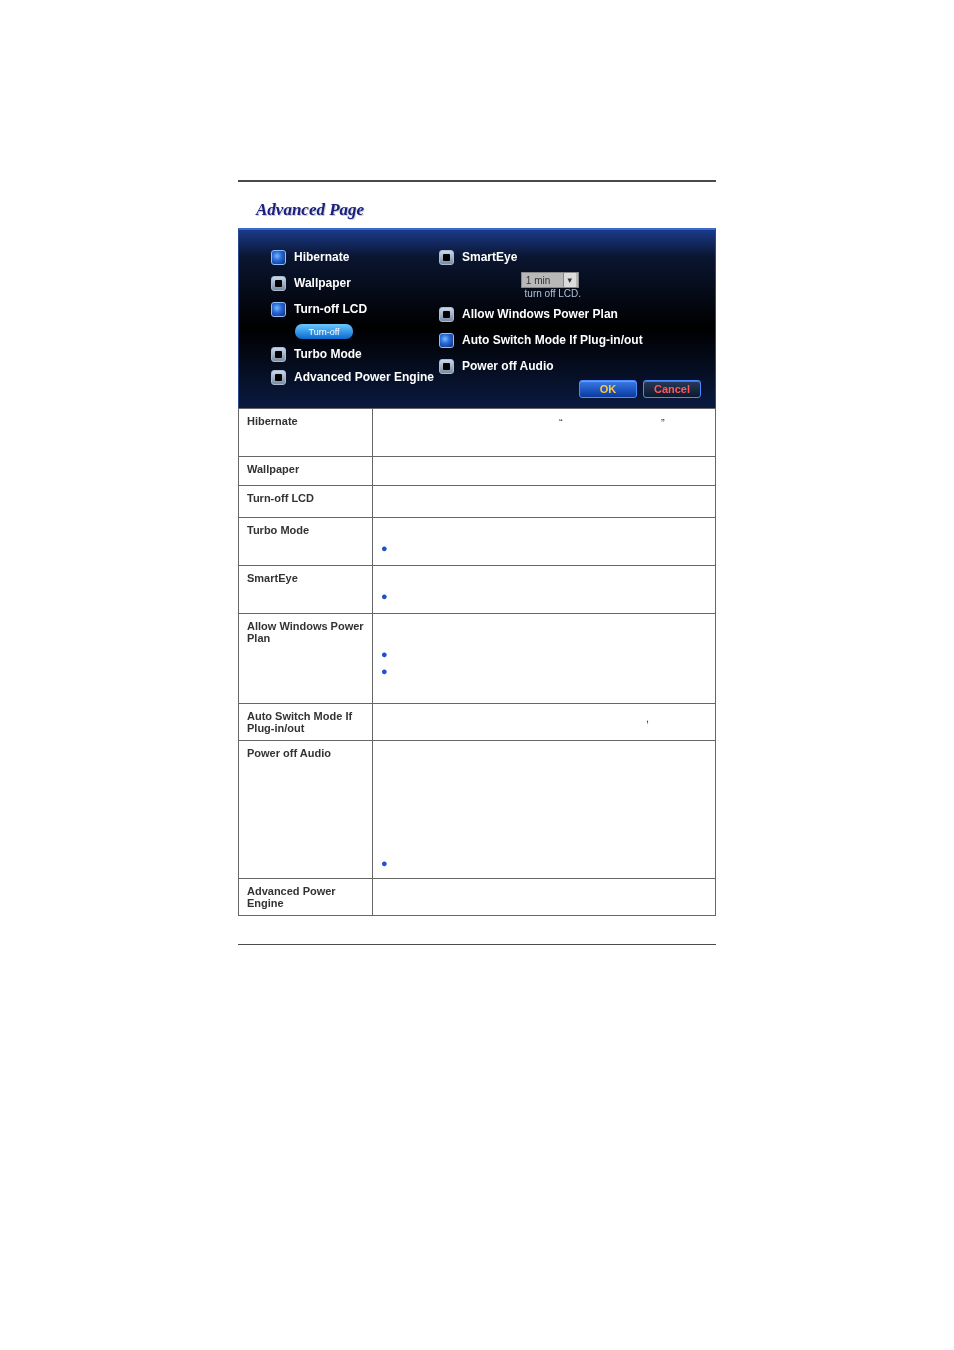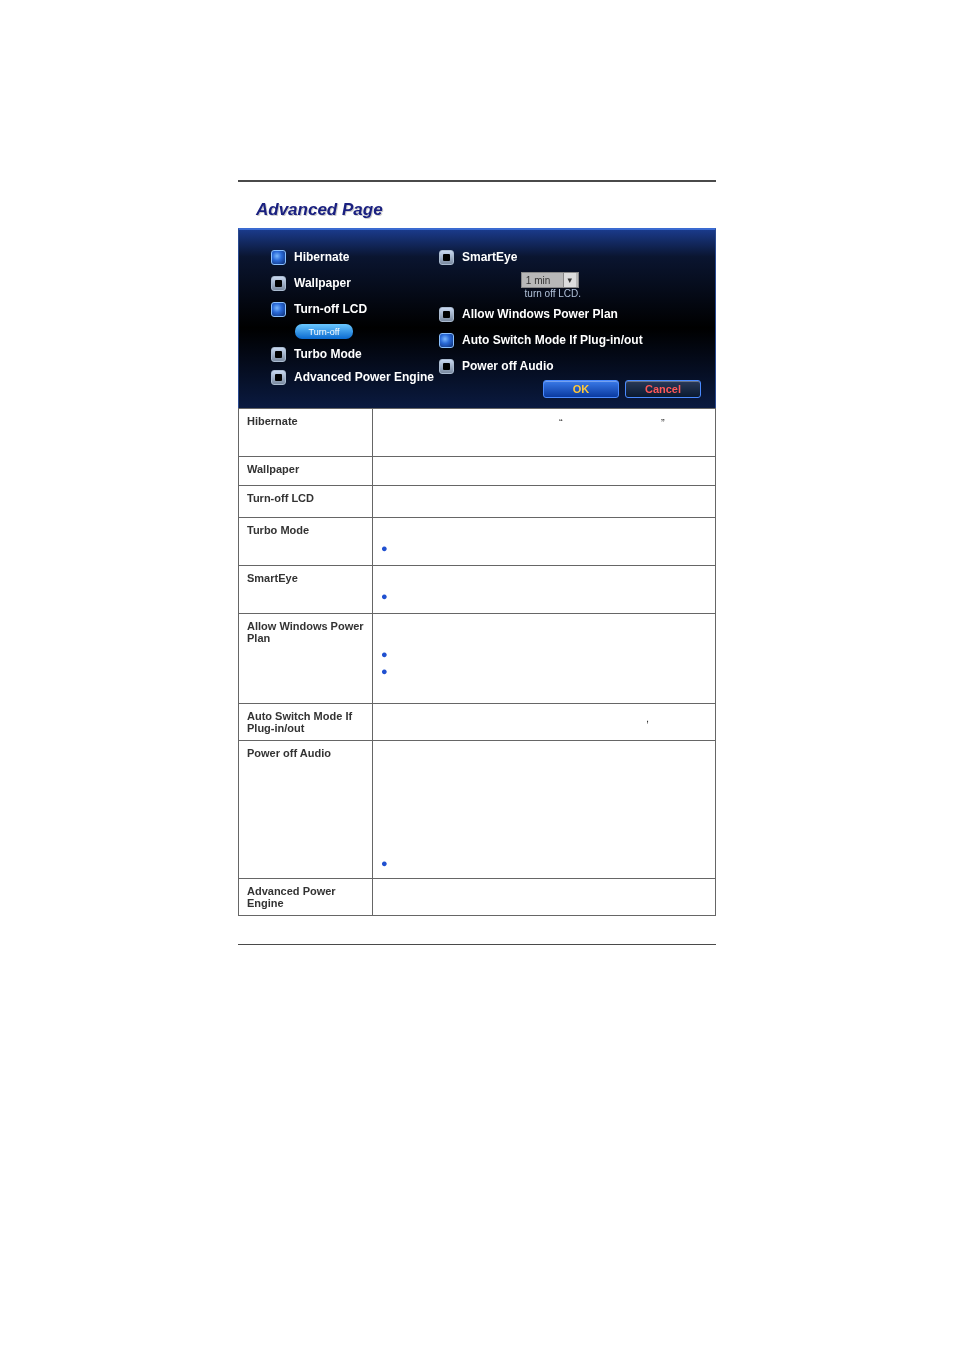--- a/index.html
+++ b/index.html
@@ -14,21 +14,21 @@
     position: absolute;
     left: 238px;
     top: 180px;
     width: 478px;
   }
   .hr-top {
     border-top: 2px solid #4a4a4a;
     margin-bottom: 18px;
   }
   .heading {
-    font-family: Liberation Sans, sans-serif;
+    font-family: Liberation Serif, serif;
     font-size: 17px;
     font-weight: bold;
     font-style: italic;
     color: #1a2080;
     text-shadow: 1px 1px 0 #ccc;
     margin-bottom: 8px;
     margin-left: 18px;
   }
   .panel {
     width: 478px;
@@ -134,21 +134,21 @@
     line-height: 14px;
   }
   .dlg-buttons {
     position: absolute;
     right: 14px;
     bottom: 10px;
     display: flex;
     gap: 6px;
   }
   .dlg-btn {
-    width: 76px;
+    width: 58px;
     height: 18px;
     border-radius: 3px;
     font-size: 11px;
     font-weight: bold;
     display: flex;
     align-items: center;
     justify-content: center;
     border: 1px solid #4a8aff;
     box-shadow: inset 0 1px 0 rgba(255,255,255,0.3);
   }

